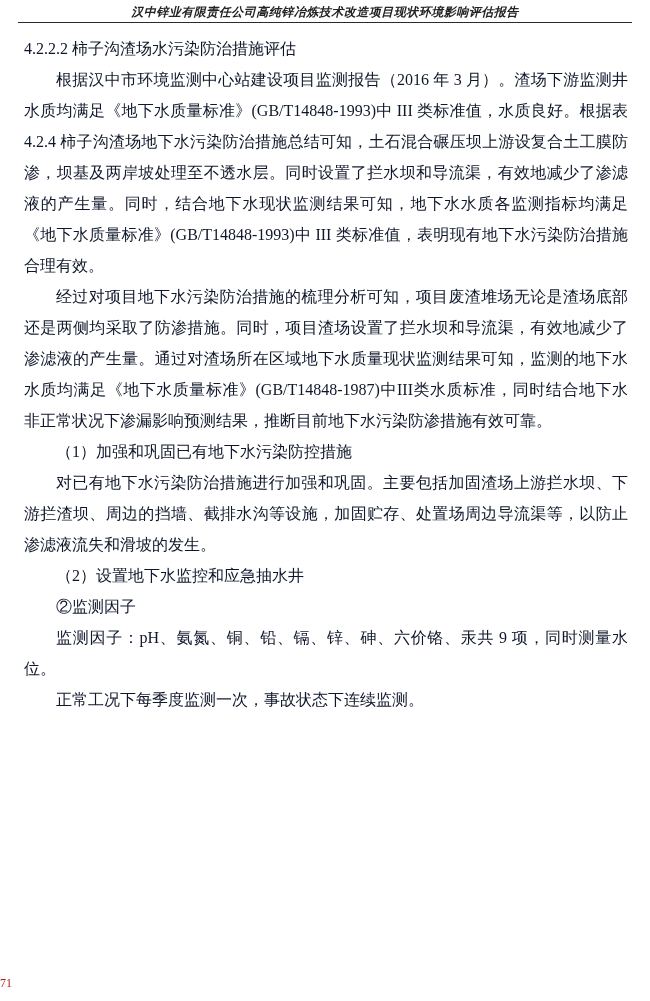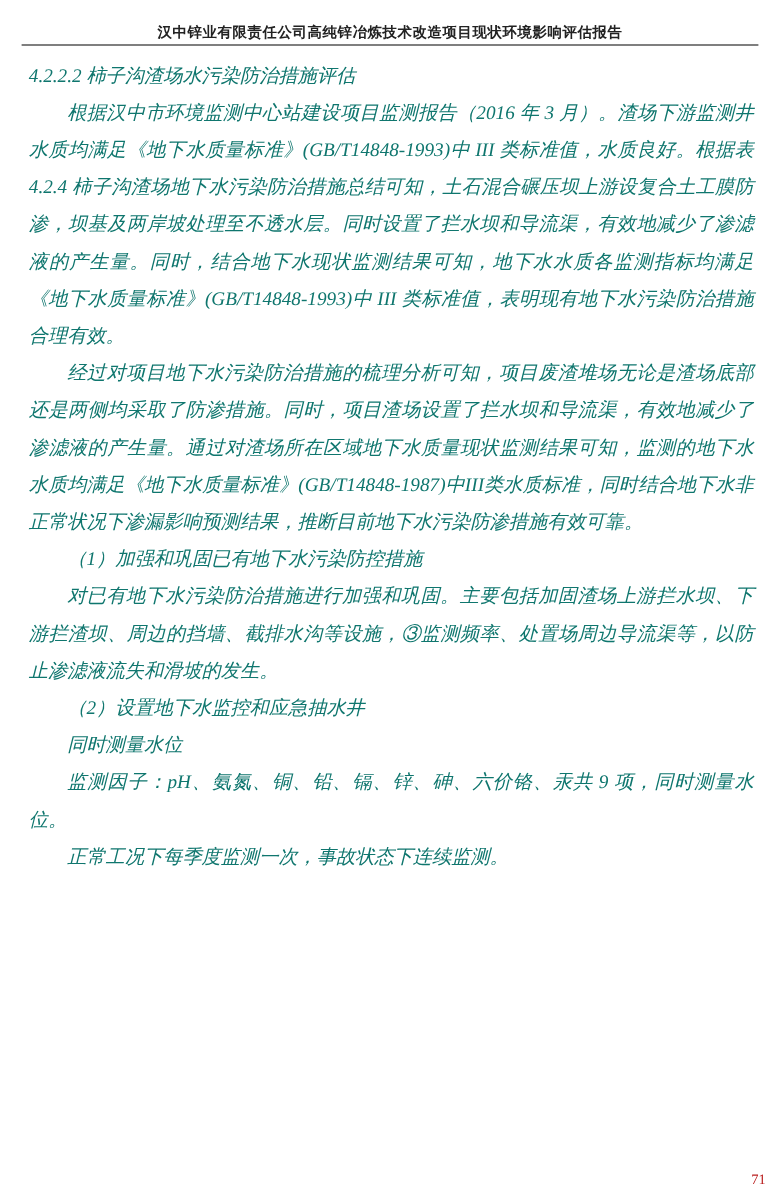--- a/index.html
+++ b/index.html
@@ -7,21 +7,22 @@
   body {
     width: 650px;
     height: 1001px;
     background: #ffffff;
     color: #1f1f1f;
     font-family: "Liberation Serif", "DejaVu Serif", serif;
     position: relative;
     overflow: hidden;
   }
   .page-header {
-    padding-top: 20px;
+    padding-top: 5px;
+    font-style: italic;
   }
   .header-title {
     text-align: center;
     font-size: 12px;
     font-weight: bold;
     line-height: 15px;
     letter-spacing: 0.5px;
     color: #222222;
   }
   .header-rule {
@@ -31,50 +32,49 @@
   }
   .content {
     margin: 10px 22px 0 24px;
   }
   .content p {
     margin: 0;
     font-size: 16px;
     line-height: 31px;
     text-align: justify;
     text-indent: 2em;
-    color: #0f766e;
-    font-style: italic;
+    color: #0f172a;
   }
   .content p.heading {
     text-indent: 0;
     font-weight: normal;
   }
   .page-footer {
     position: absolute;
     bottom: 10px;
     left: 0;
-    right: 12px;
-    text-align: right;
+    right: 2px;
+    text-align: left;
     font-size: 12px;
     color: #b91c1c;
   }
 </style>
 </head>
 <body>
 
 <div class="page-header">
   <div class="header-title">汉中锌业有限责任公司高纯锌冶炼技术改造项目现状环境影响评估报告</div>
   <hr class="header-rule">
 </div>
 
 <div class="content">
   <p class="heading">4.2.2.2  柿子沟渣场水污染防治措施评估</p>
   <p>根据汉中市环境监测中心站建设项目监测报告（2016 年 3 月）。渣场下游监测井水质均满足《地下水质量标准》(GB/T14848-1993)中 III 类标准值，水质良好。根据表 4.2.4 柿子沟渣场地下水污染防治措施总结可知，土石混合碾压坝上游设复合土工膜防渗，坝基及两岸坡处理至不透水层。同时设置了拦水坝和导流渠，有效地减少了渗滤液的产生量。同时，结合地下水现状监测结果可知，地下水水质各监测指标均满足《地下水质量标准》(GB/T14848-1993)中 III 类标准值，表明现有地下水污染防治措施合理有效。</p>
   <p>经过对项目地下水污染防治措施的梳理分析可知，项目废渣堆场无论是渣场底部还是两侧均采取了防渗措施。同时，项目渣场设置了拦水坝和导流渠，有效地减少了渗滤液的产生量。通过对渣场所在区域地下水质量现状监测结果可知，监测的地下水水质均满足《地下水质量标准》(GB/T14848-1987)中III类水质标准，同时结合地下水非正常状况下渗漏影响预测结果，推断目前地下水污染防渗措施有效可靠。</p>
   <p>（1）加强和巩固已有地下水污染防控措施</p>
-  <p>对已有地下水污染防治措施进行加强和巩固。主要包括加固渣场上游拦水坝、下游拦渣坝、周边的挡墙、截排水沟等设施，③监测频率、处置场周边导流渠等，以防止渗滤液流失和滑坡的发生。</p>
+  <p>对已有地下水污染防治措施进行加强和巩固。主要包括加固渣场上游拦水坝、下游拦渣坝、周边的挡墙、截排水沟等设施，加固贮存、处置场周边导流渠等，以防止渗滤液流失和滑坡的发生。</p>
   <p>（2）设置地下水监控和应急抽水井</p>
-  <p>同时测量水位</p>
+  <p>②监测因子</p>
   <p>监测因子：pH、氨氮、铜、铅、镉、锌、砷、六价铬、汞共 9 项，同时测量水位。</p>
   <p>正常工况下每季度监测一次，事故状态下连续监测。</p>
 </div>
 
 <div class="page-footer">71</div>
 
 </body></html>

